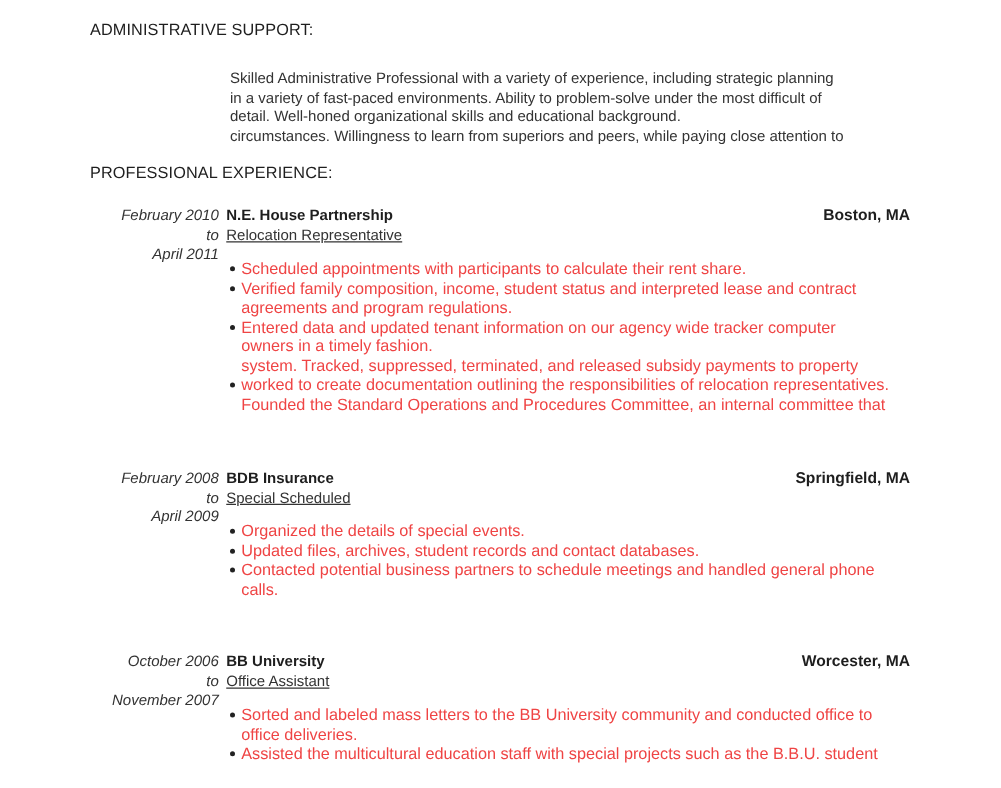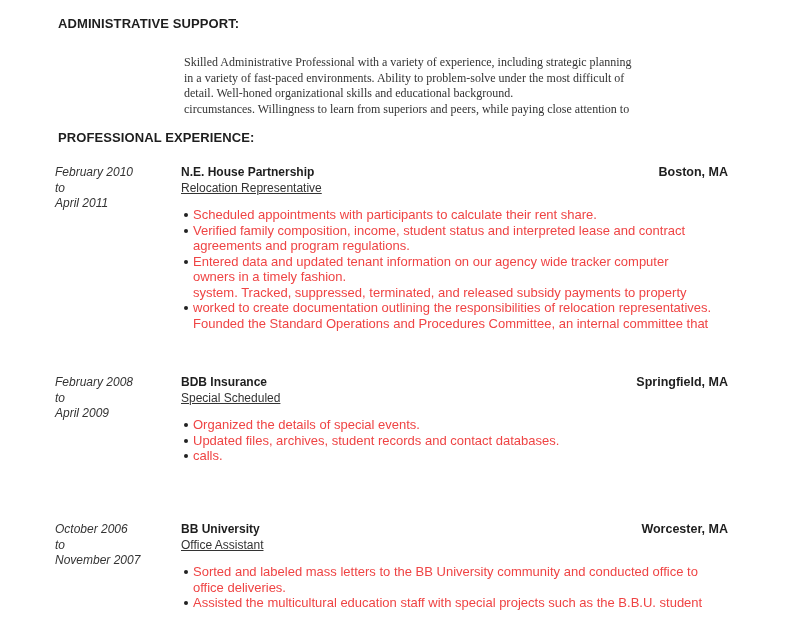--- a/index.html
+++ b/index.html
@@ -17,50 +17,49 @@
     }
     .page {
       position: absolute;
       left: 0; top: 0;
       width: 801px;
       height: 630px;
       overflow: hidden;
     }
     .section-heading {
       position: absolute;
-      left: 58px;
-      font-weight: bold;
+      left: 72px;
+      font-weight: normal;
       font-size: 13px;
       letter-spacing: 0.1px;
       color: #1e1e1e;
       margin: 0;
     }
     .summary {
       position: absolute;
       left: 184px;
       top: 55px;
       width: 560px;
       font-size: 12px;
       line-height: 15.5px;
       color: #333;
       margin: 0;
-      font-family: Liberation Serif, serif;
     }
     .summary span { display: block; white-space: nowrap; }
     .job {
       position: absolute;
       left: 0;
       width: 801px;
     }
     .job-dates {
       position: absolute;
       left: 55px;
       top: 0;
       width: 120px;
-      text-align: left;
+      text-align: right;
       font-style: italic;
       font-size: 12px;
       line-height: 15.5px;
       color: #333;
     }
     .job-dates span { display: block; }
     .job-employer {
       position: absolute;
       left: 181px;
       top: 0;
@@ -176,20 +175,21 @@
       <li>
         <span class="bullet-icon"></span>
         <span class="line">Organized the details of special events.</span>
       </li>
       <li>
         <span class="bullet-icon"></span>
         <span class="line">Updated files, archives, student records and contact databases.</span>
       </li>
       <li>
         <span class="bullet-icon"></span>
+        <span class="line">Contacted potential business partners to schedule meetings and handled general phone</span>
         <span class="line">calls.</span>
       </li>
     </ul>
   </div>
 
   <div class="job" style="top:522px;">
     <div class="job-dates">
       <span>October 2006</span>
       <span>to</span>
       <span>November 2007</span>

